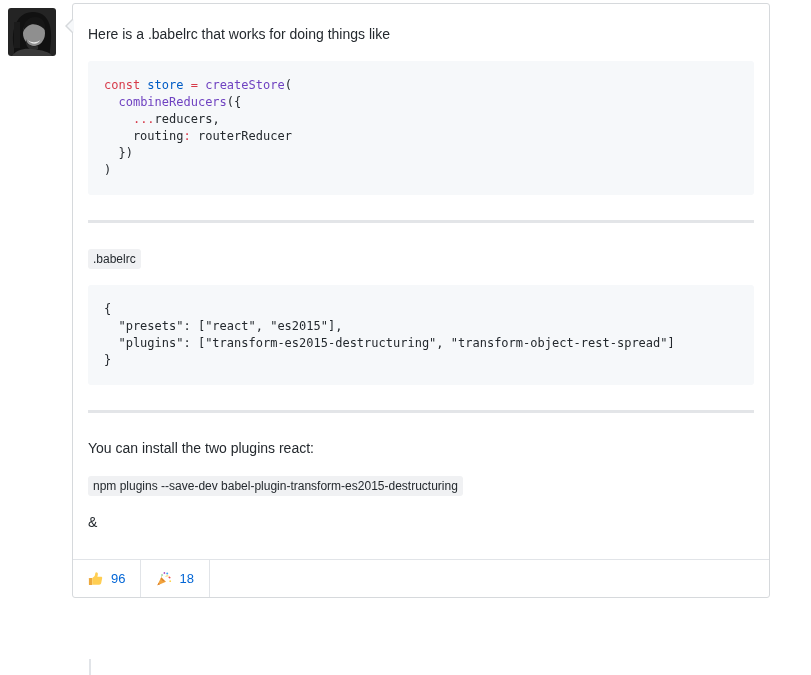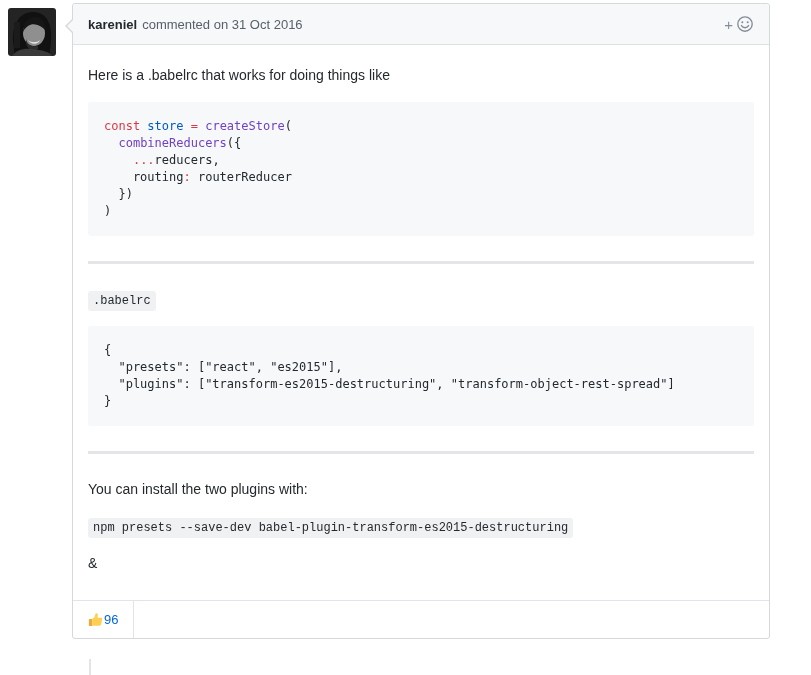--- a/index.html
+++ b/index.html
@@ -80,40 +80,40 @@
   .code-line { min-height: 17px; white-space: pre; }
   .tok-p { color: #24292e; }
   .tok-k { color: #d73a49; }
   .tok-f { color: #6f42c1; }
   .tok-v { color: #005cc5; }
 
   code.inline {
     background: #f0f1f3;
     border-radius: 3px;
     padding: 3px 5px;
-    font-family: Liberation Mono, monospace;
+    font-family: Liberation Sans, sans-serif;
     font-size: 12px;
     color: #24292e;
   }
 
   hr.divider {
     height: 3px; border: 0;
     background: #e3e5e8;
     margin: 25px 0;
   }
 
   .reactions {
     display: flex;
     border-top: 1px solid #e1e4e8;
     height: 38px;
     border-radius: 0 0 3px 3px;
     overflow: hidden;
   }
   .reaction {
-    display: flex; align-items: center; 
+    display: flex; align-items: center; gap: 7px;
     padding: 0 15px;
     background: none; border: none;
     border-right: 1px solid #e1e4e8;
     font-family: "Liberation Sans", sans-serif;
     font-size: 13px; color: #0366d6;
     cursor: pointer;
   }
   .reaction svg { display: block; }
 
   .timeline-line {
@@ -136,67 +136,66 @@
       <path d="M18 31 C19 37 25 40 30 37 L30 41 C25 44 19 41 18 35 Z" fill="#2c2c2c"></path>
       <path d="M20 32 C23 35 29 35 32 32 C30 37 23 37 20 32 Z" fill="#e8e8e8"></path>
       <path d="M4 48 C8 42 16 40 24 41 C34 42 42 44 44 48 Z" fill="#3a3a3a"></path>
       <rect x="6" y="14" width="6" height="26" fill="#1b1b1b"></rect>
     </svg>
   </div>
 
   <div class="comment">
     <div class="caret"></div>
 
-    <div class="comment-header">
-      <span class="author">kareniel</span>
-      <span>commented</span>&nbsp;
-      <span class="meta-date">on 31 Oct 2016</span>
-      <button class="add-reaction">
-        <span>+</span>
-        <svg width="18" height="18" viewBox="0 0 16 16">
-          <circle cx="8" cy="8" r="6.4" fill="none" stroke="#848d97" stroke-width="1.2"></circle>
-          <circle cx="5.6" cy="6.4" r="0.9" fill="#848d97"></circle>
-          <circle cx="10.4" cy="6.4" r="0.9" fill="#848d97"></circle>
-          <path d="M4.8 9.4 c0.8 1.3 1.9 1.9 3.2 1.9 s2.4 -0.6 3.2 -1.9" fill="none" stroke="#848d97" stroke-width="1.2" stroke-linecap="round"></path>
-        </svg>
-      </button>
-    </div>
 
     <div class="comment-body">
       <p>Here is a .babelrc that works for doing things like</p>
 
       <pre class="code-block"><div class="code-line"><span class="tok-k">const</span><span class="tok-p"> </span><span class="tok-v">store</span><span class="tok-p"> </span><span class="tok-k">=</span><span class="tok-p"> </span><span class="tok-f">createStore</span><span class="tok-p">(</span></div><div class="code-line"><span class="tok-p">  </span><span class="tok-f">combineReducers</span><span class="tok-p">({</span></div><div class="code-line"><span class="tok-p">    </span><span class="tok-k">...</span><span class="tok-p">reducers,</span></div><div class="code-line"><span class="tok-p">    routing</span><span class="tok-k">:</span><span class="tok-p"> routerReducer</span></div><div class="code-line"><span class="tok-p">  })</span></div><div class="code-line"><span class="tok-p">)</span></div></pre>
 
       <hr class="divider">
 
       <p><code class="inline">.babelrc</code></p>
 
       <pre class="code-block"><div class="code-line"><span class="tok-p">{</span></div><div class="code-line"><span class="tok-p">  "presets": ["react", "es2015"],</span></div><div class="code-line"><span class="tok-p">  "plugins": ["transform-es2015-destructuring", "transform-object-rest-spread"]</span></div><div class="code-line"><span class="tok-p">}</span></div></pre>
 
       <hr class="divider">
 
-      <p>You can install the two plugins with:</p>
-
-      <p><code class="inline">npm presets --save-dev babel-plugin-transform-es2015-destructuring</code></p>
+      <p>You can install the two plugins react:</p>
+
+      <p><code class="inline">npm plugins --save-dev babel-plugin-transform-es2015-destructuring</code></p>
 
       <p>&amp;</p>
 
     </div>
 
     <div class="reactions">
 
       <button class="reaction">
         <svg width="16" height="16" viewBox="0 0 16 16">
           <path d="M1.6 6.9h2.7v7.2H1.6c-.4 0-.7-.3-.7-.7V7.6c0-.4.3-.7.7-.7z" fill="#eda93c"></path>
           <path d="M4.3 13.6V7.1l1.9-1.6c.4-.3.7-.8.8-1.4l.3-1.9c.1-.5.5-.9 1-.9.9 0 1.6.8 1.6 1.7 0 .8-.2 1.8-.5 2.8h3.7c.7 0 1.2.6 1.1 1.2l-1 5.1c-.2 1-1 1.7-2 1.7H5.6c-.5 0-1-.1-1.3-.2z" fill="#ffce52"></path>
         </svg>
         <span>96</span>
       </button>
 
 
+      <button class="reaction">
+        <svg width="16" height="16" viewBox="0 0 16 16">
+          <path d="M1.2 14.6 L5.3 6 L10 10.7 Z" fill="#f2a33c"></path>
+          <path d="M2.4 12.1 L1.6 13.8 L3.9 13.5 Z M4.6 7.5 L7 10 L8.8 10.4 L5.3 6.9 Z" fill="#d4762c"></path>
+          <circle cx="11.2" cy="2.6" r="1" fill="#42a5f5"></circle>
+          <rect x="12.6" y="5.6" width="1.8" height="1.8" rx="0.3" fill="#ef5350" transform="rotate(22 13.5 6.5)"></rect>
+          <rect x="7.6" y="1.2" width="1.6" height="1.6" rx="0.3" fill="#ab47bc" transform="rotate(-18 8.4 2)"></rect>
+          <path d="M9.6 5.4 q1.4-1 2.8-.4" fill="none" stroke="#ffd54f" stroke-width="1"></path>
+          <path d="M6 3.2 q.4 1.2-.4 2.2" fill="none" stroke="#66bb6a" stroke-width="1"></path>
+          <circle cx="14.2" cy="10.2" r="0.9" fill="#ffd54f"></circle>
+        </svg>
+        <span>18</span>
+      </button>
 
 
     </div>
   </div>
 
   <div class="timeline-line"></div>
 
 </div>
 
 </body></html>

